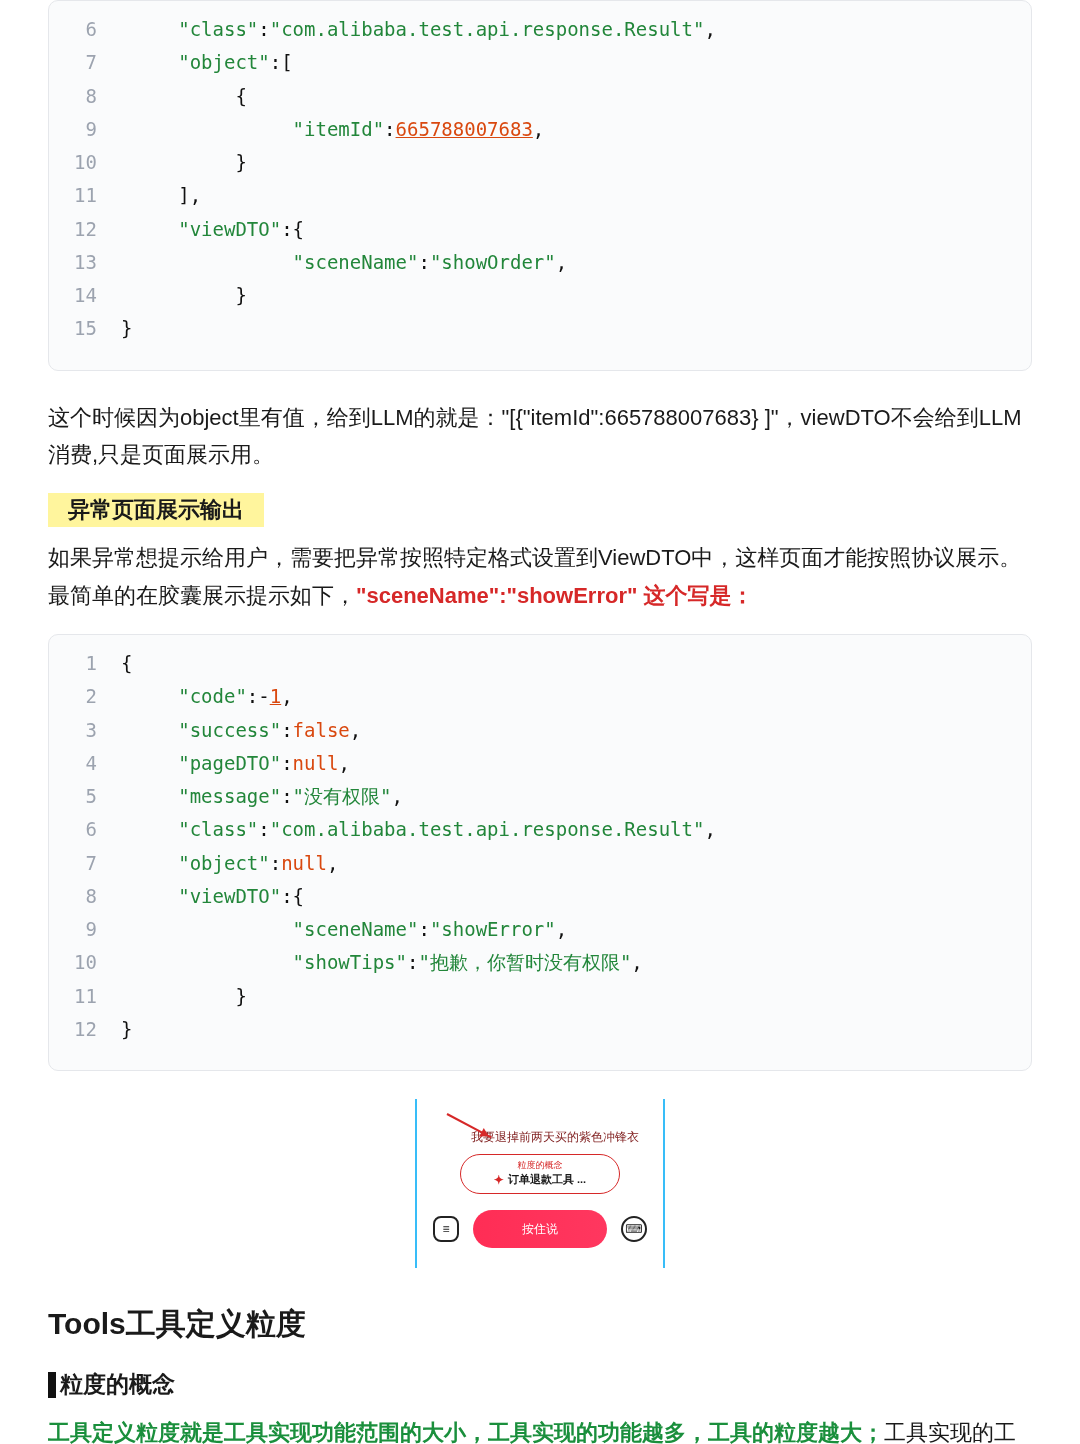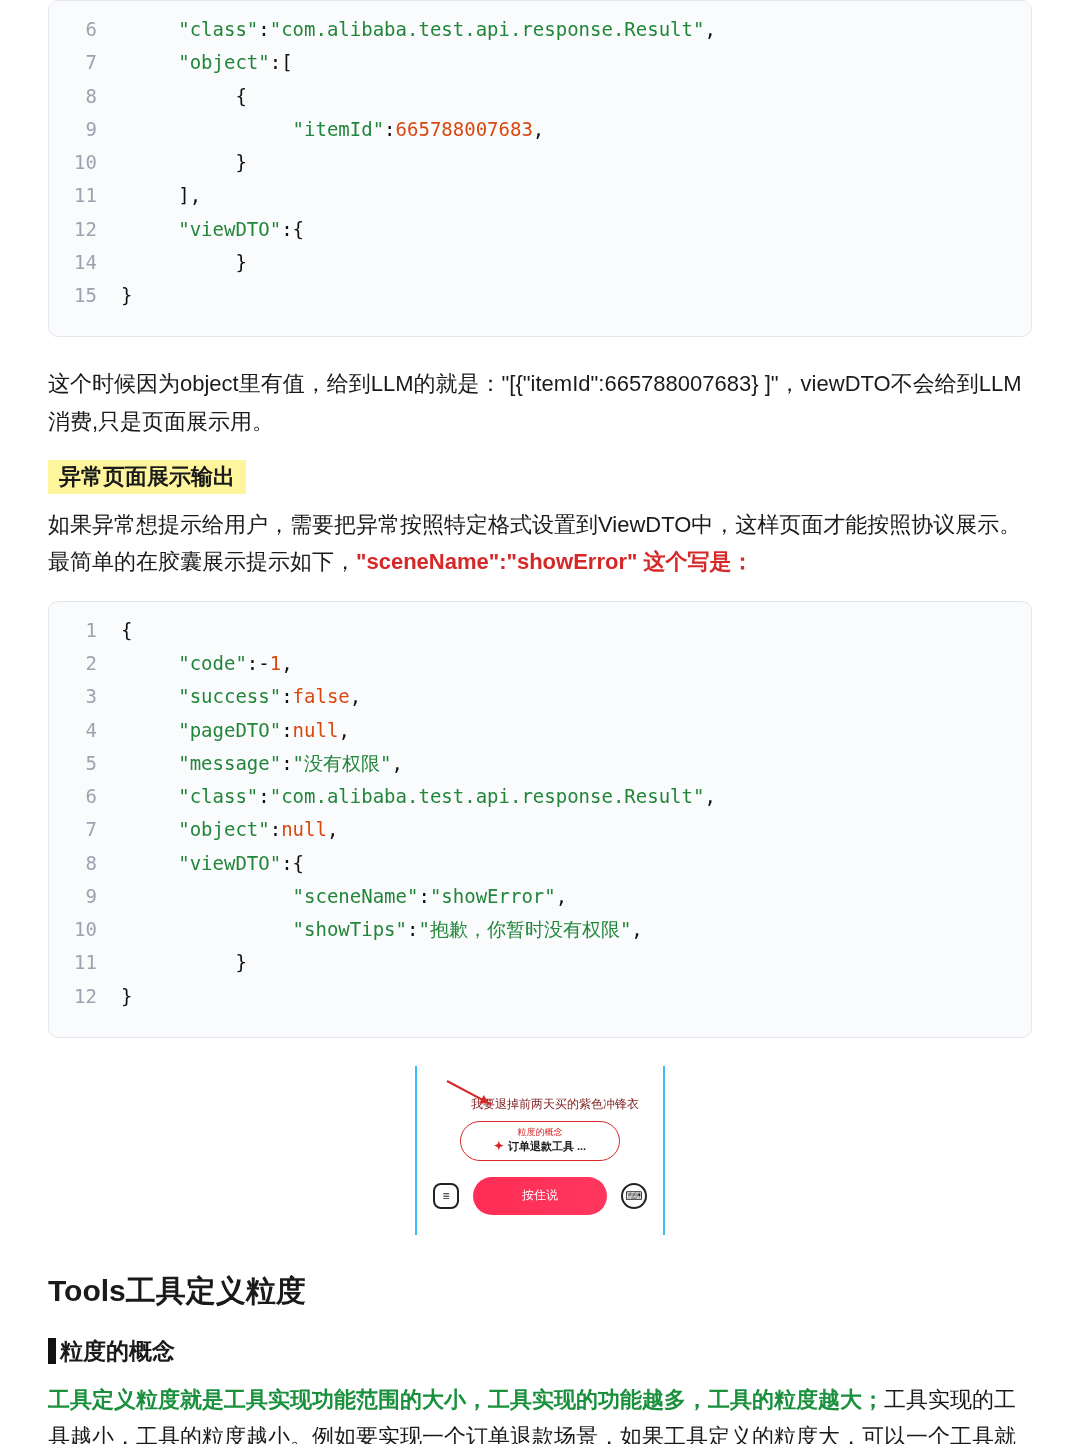--- a/index.html
+++ b/index.html
@@ -2,25 +2,25 @@
 <html><head>
 <meta charset="utf-8">
 <style>
   * { margin:0; padding:0; box-sizing:border-box; }
   body { background:#fff; font-family:-apple-system,BlinkMacSystemFont,"Segoe UI","PingFang SC","Microsoft YaHei",sans-serif; color:#1a1a1a; width:1080px; padding:0 48px 40px; }
   .codeblock { border:1px solid #e5e7eb; border-radius:10px; background:#fafbfc; padding:12px 0 24px; margin:0 0 28px; font-family:"SF Mono",Consolas,Menlo,monospace; font-size:19px; line-height:1.75; }
   .code-row { display:flex; }
   .ln { width:72px; text-align:right; padding-right:24px; color:#9ca3af; user-select:none; flex-shrink:0; }
   .cc { white-space:pre; color:#111; }
   .k { color:#22863a; }
-  .n { color:#d9480f; }
+  .n { color:#d9480f;text-decoration:underline; }
   .p { color:#111; }
   .kw { color:#d9480f; }
   .para { font-size:22px; line-height:1.7; margin:0 0 20px; }
-  .hl { background:#fff59d; font-weight:700; font-size:22px; padding:2px 11px; display:inline-block; margin-bottom:12px; }
+  .hl { background:#fff59d; font-weight:700; font-size:22px; padding:2px 20px; display:inline-block; margin-bottom:12px; }
   .scene-red { color:#d62828; font-weight:700; }
   .mock { width:250px; margin:18px auto 36px; border-left:2px solid #38bdf8; border-right:2px solid #38bdf8; padding:18px 16px 20px; position:relative; }
   .mock-txt { font-size:12px; color:#7f1d1d; margin:12px 0 8px 38px; }
   .arrow { position:absolute; left:30px; top:14px; }
   .arrow-line { width:50px; height:2px; background:#d62828; transform:rotate(28deg); transform-origin:left; }
   .arrow-line::after { content:""; position:absolute; right:-2px; top:-4px; border:5px solid transparent; border-left:8px solid #d62828; }
   .pill { border:1px solid #d62828; border-radius:24px; padding:6px 0; text-align:center; margin:4px auto 16px; width:160px; }
   .pill-sm { color:#d62828; font-size:9px; line-height:1; margin-bottom:2px; }
   .pill-row { display:flex; align-items:center; justify-content:center; gap:4px; font-size:11px; font-weight:600; }
   .spark { color:#d62828; font-size:12px; }
@@ -59,20 +59,24 @@
       <span class="ln">10</span>
       <span class="cc"><span class="p">          }</span></span>
     </div>
     <div class="code-row">
       <span class="ln">11</span>
       <span class="cc"><span class="p">     ],</span></span>
     </div>
     <div class="code-row">
       <span class="ln">12</span>
       <span class="cc"><span class="p">     </span><span class="k">"viewDTO"</span><span class="p">:{</span></span>
+    </div>
+    <div class="code-row">
+      <span class="ln">13</span>
+      <span class="cc"><span class="p">               </span><span class="k">"sceneName"</span><span class="p">:</span><span class="k">"showOrder"</span><span class="p">,</span></span>
     </div>
     <div class="code-row">
       <span class="ln">14</span>
       <span class="cc"><span class="p">          }</span></span>
     </div>
     <div class="code-row">
       <span class="ln">15</span>
       <span class="cc"><span class="p">}</span></span>
     </div>
   </div>

